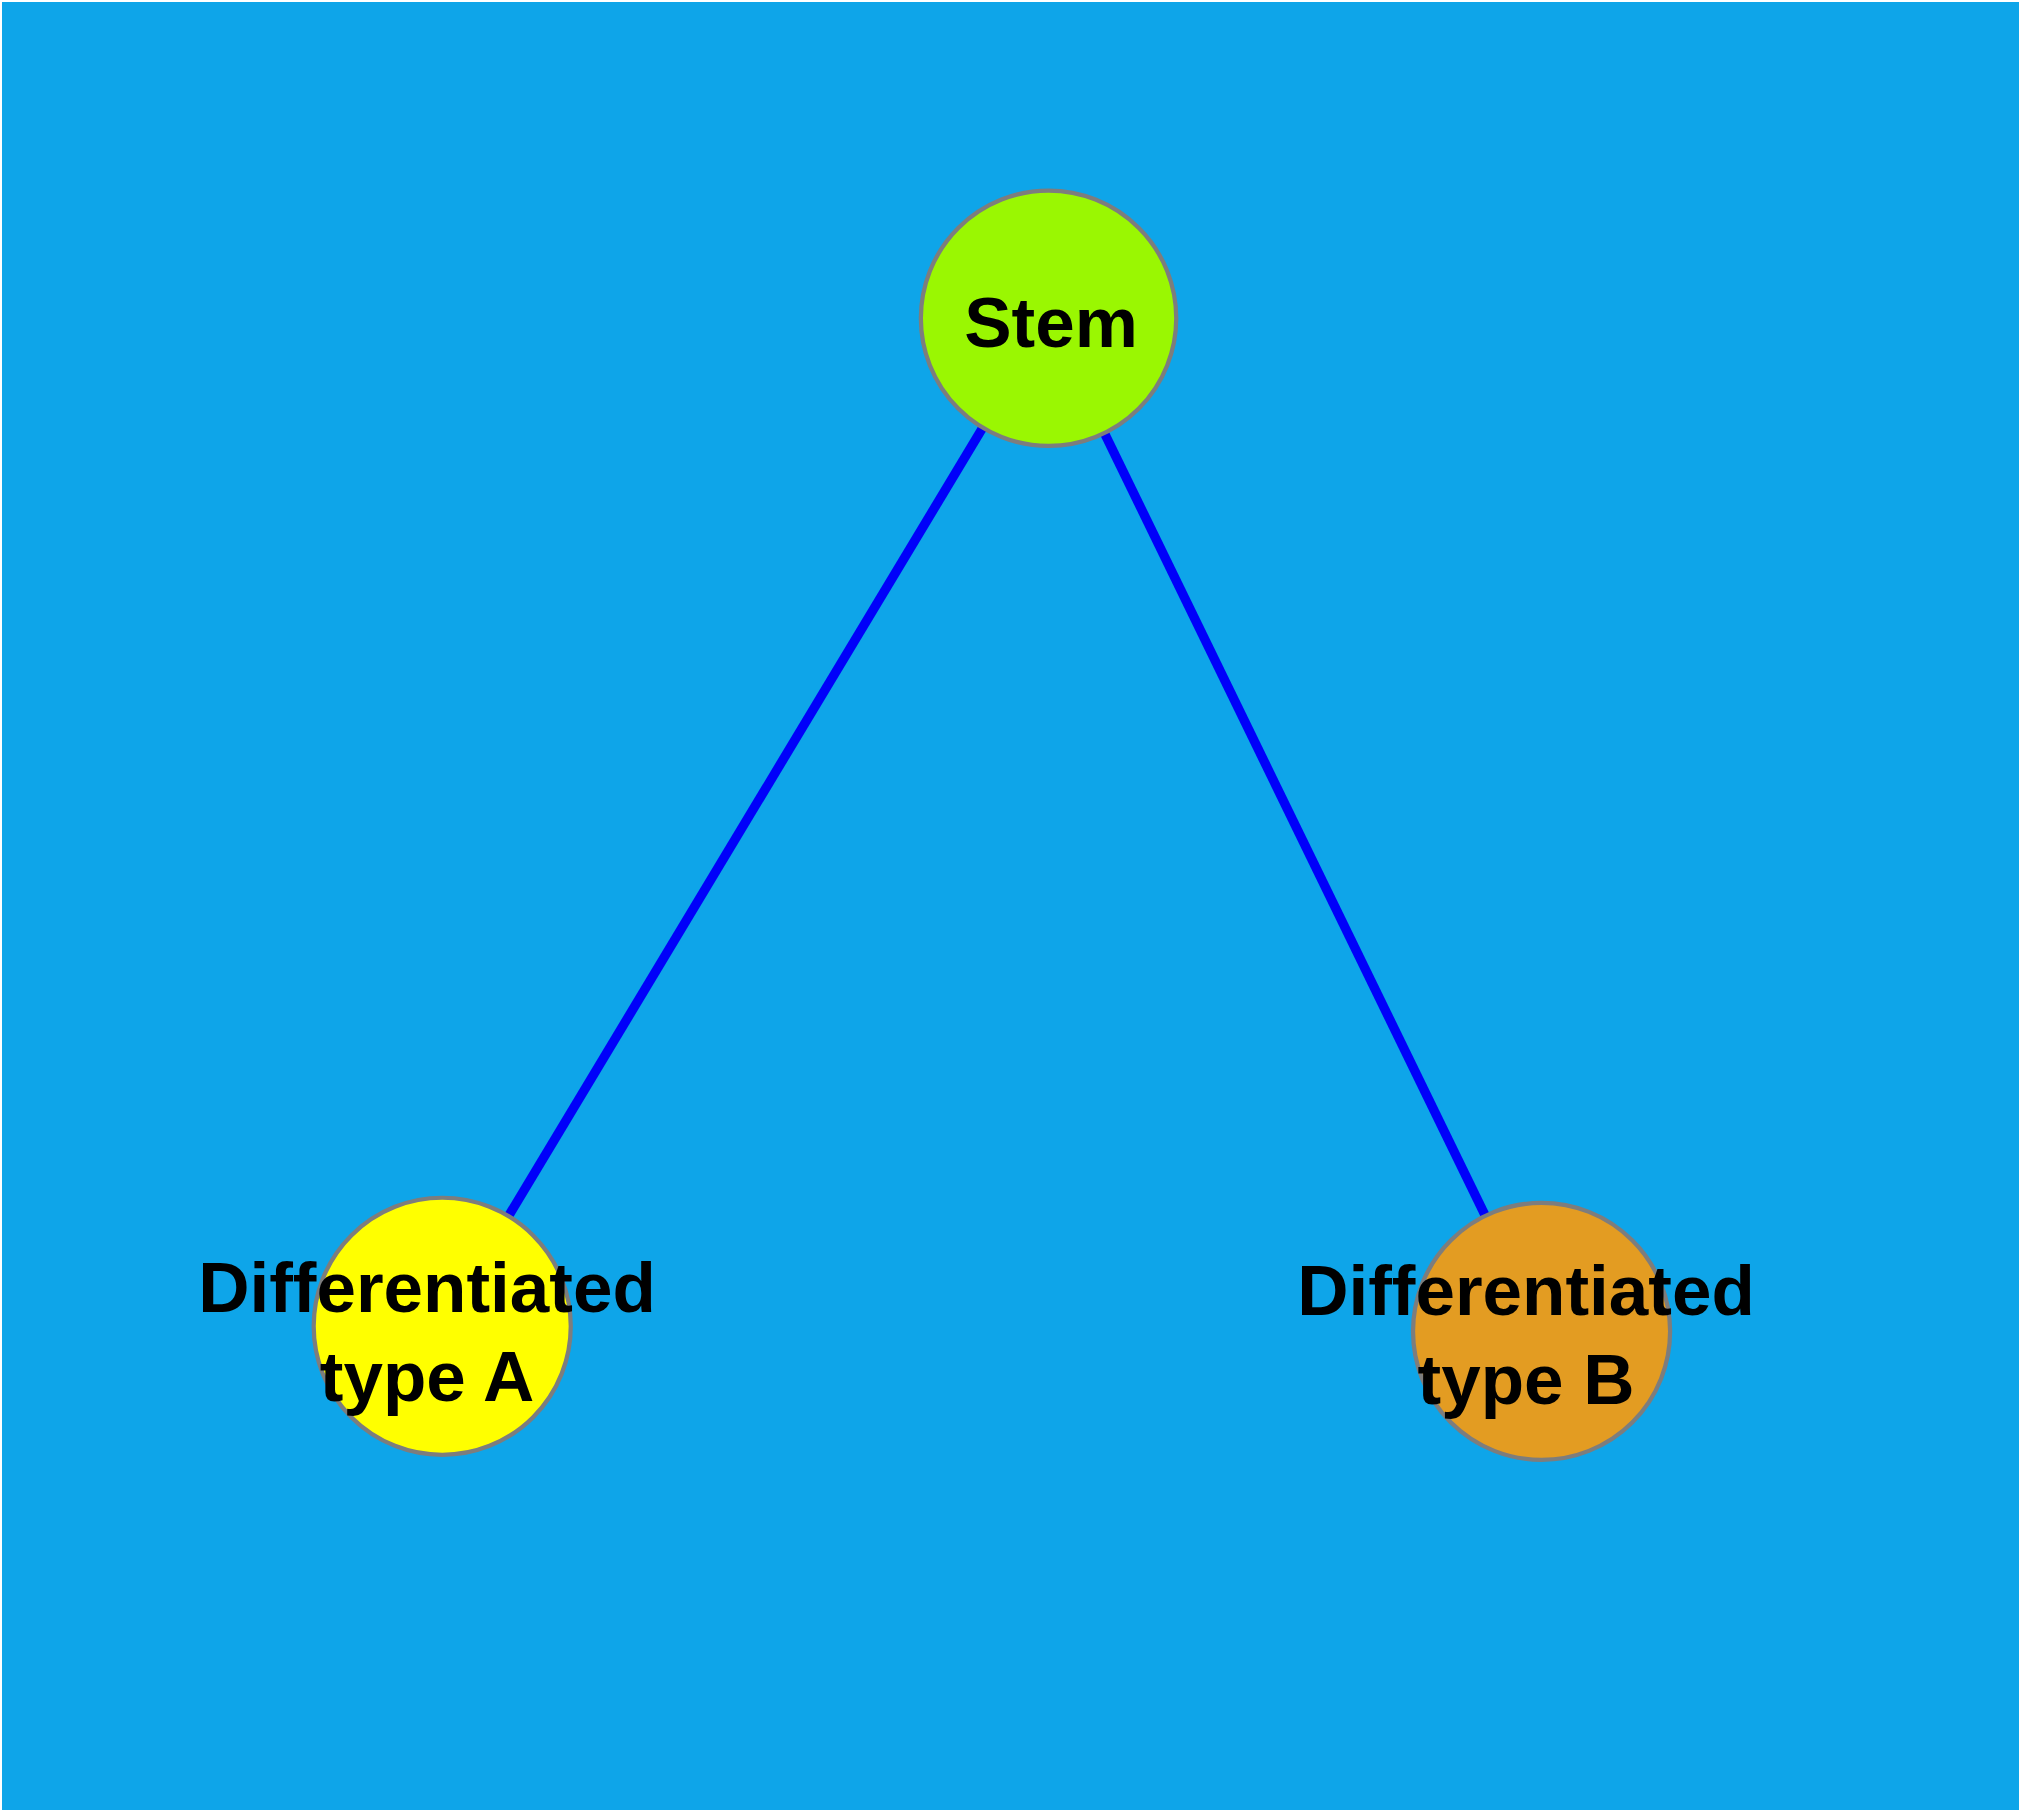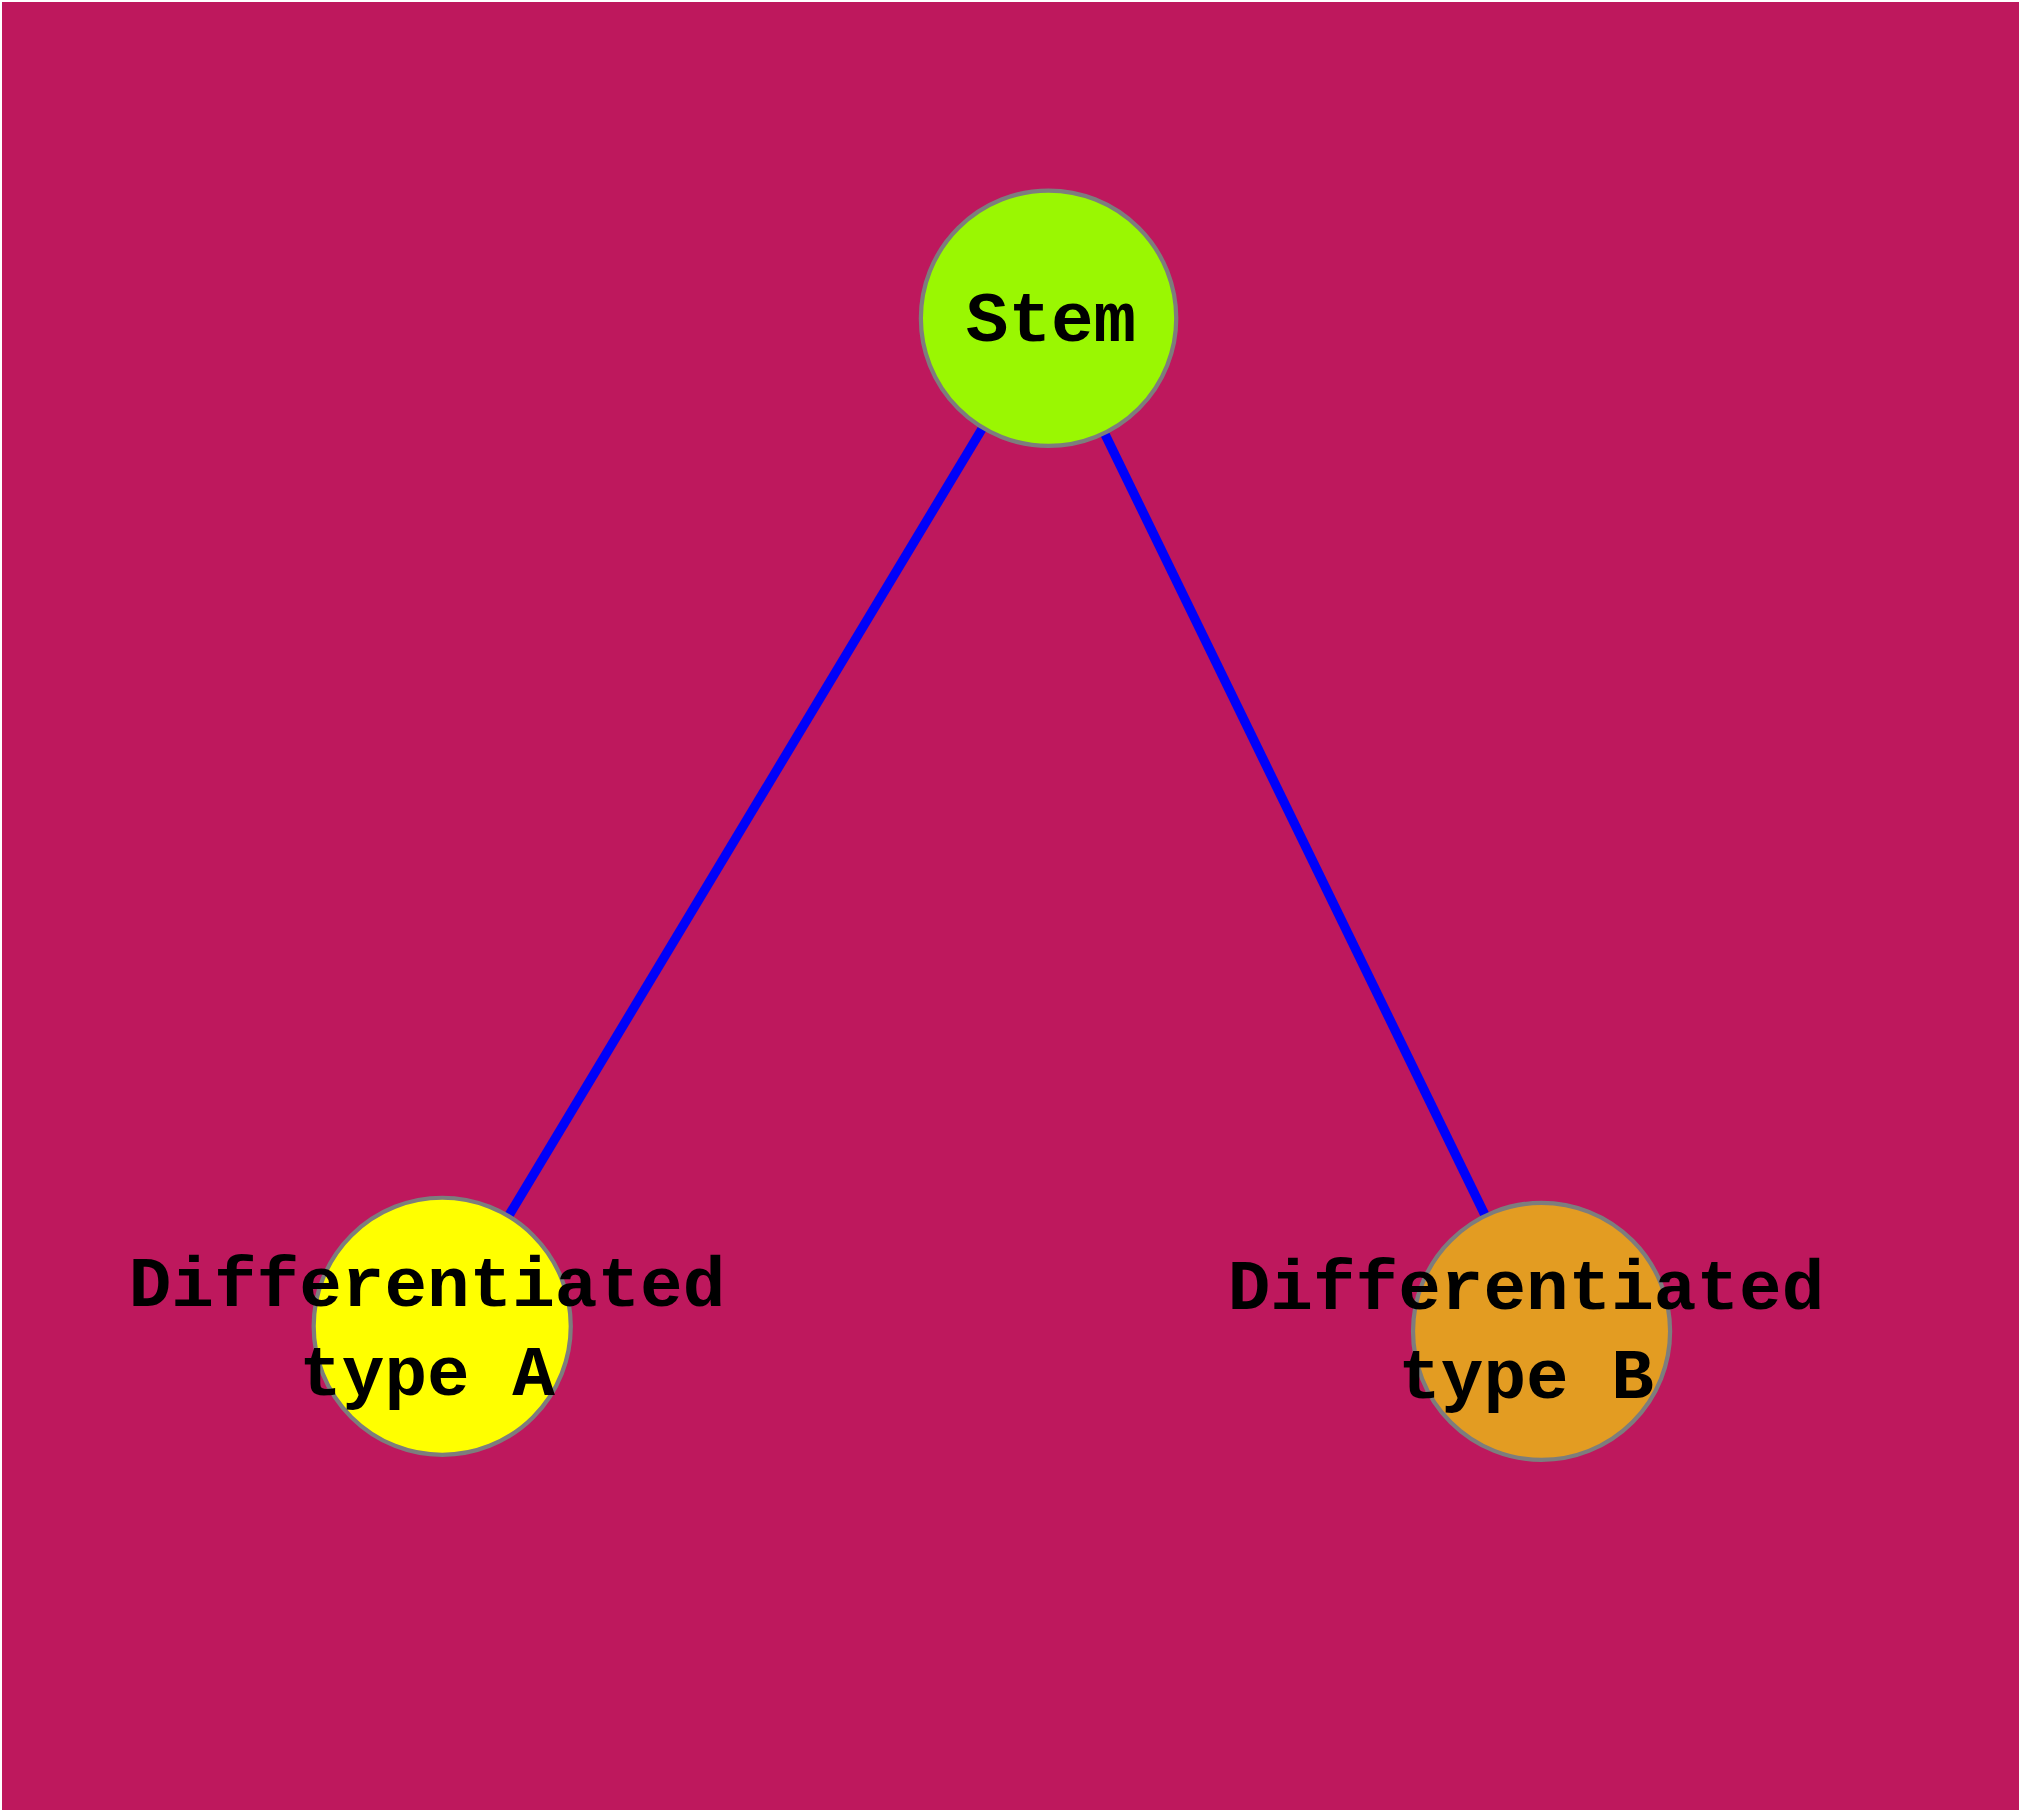--- a/index.html
+++ b/index.html
@@ -5,24 +5,24 @@
   html, body {
     margin: 0;
     padding: 0;
     background: #ffffff;
   }
   .canvas {
     position: relative;
     width: 2021px;
     height: 1812px;
     box-sizing: border-box;
-    background: #be185d;
+    background: #0ea5e9;
     border: 2.5px solid #ffffff;
     overflow: hidden;
-    font-family: Liberation Mono, monospace;
+    font-family: Liberation Sans, sans-serif;
   }
   .graph-svg {
     position: absolute;
     left: 0;
     top: 0;
     width: 100%;
     height: 100%;
     display: block;
   }
   .node-label {

